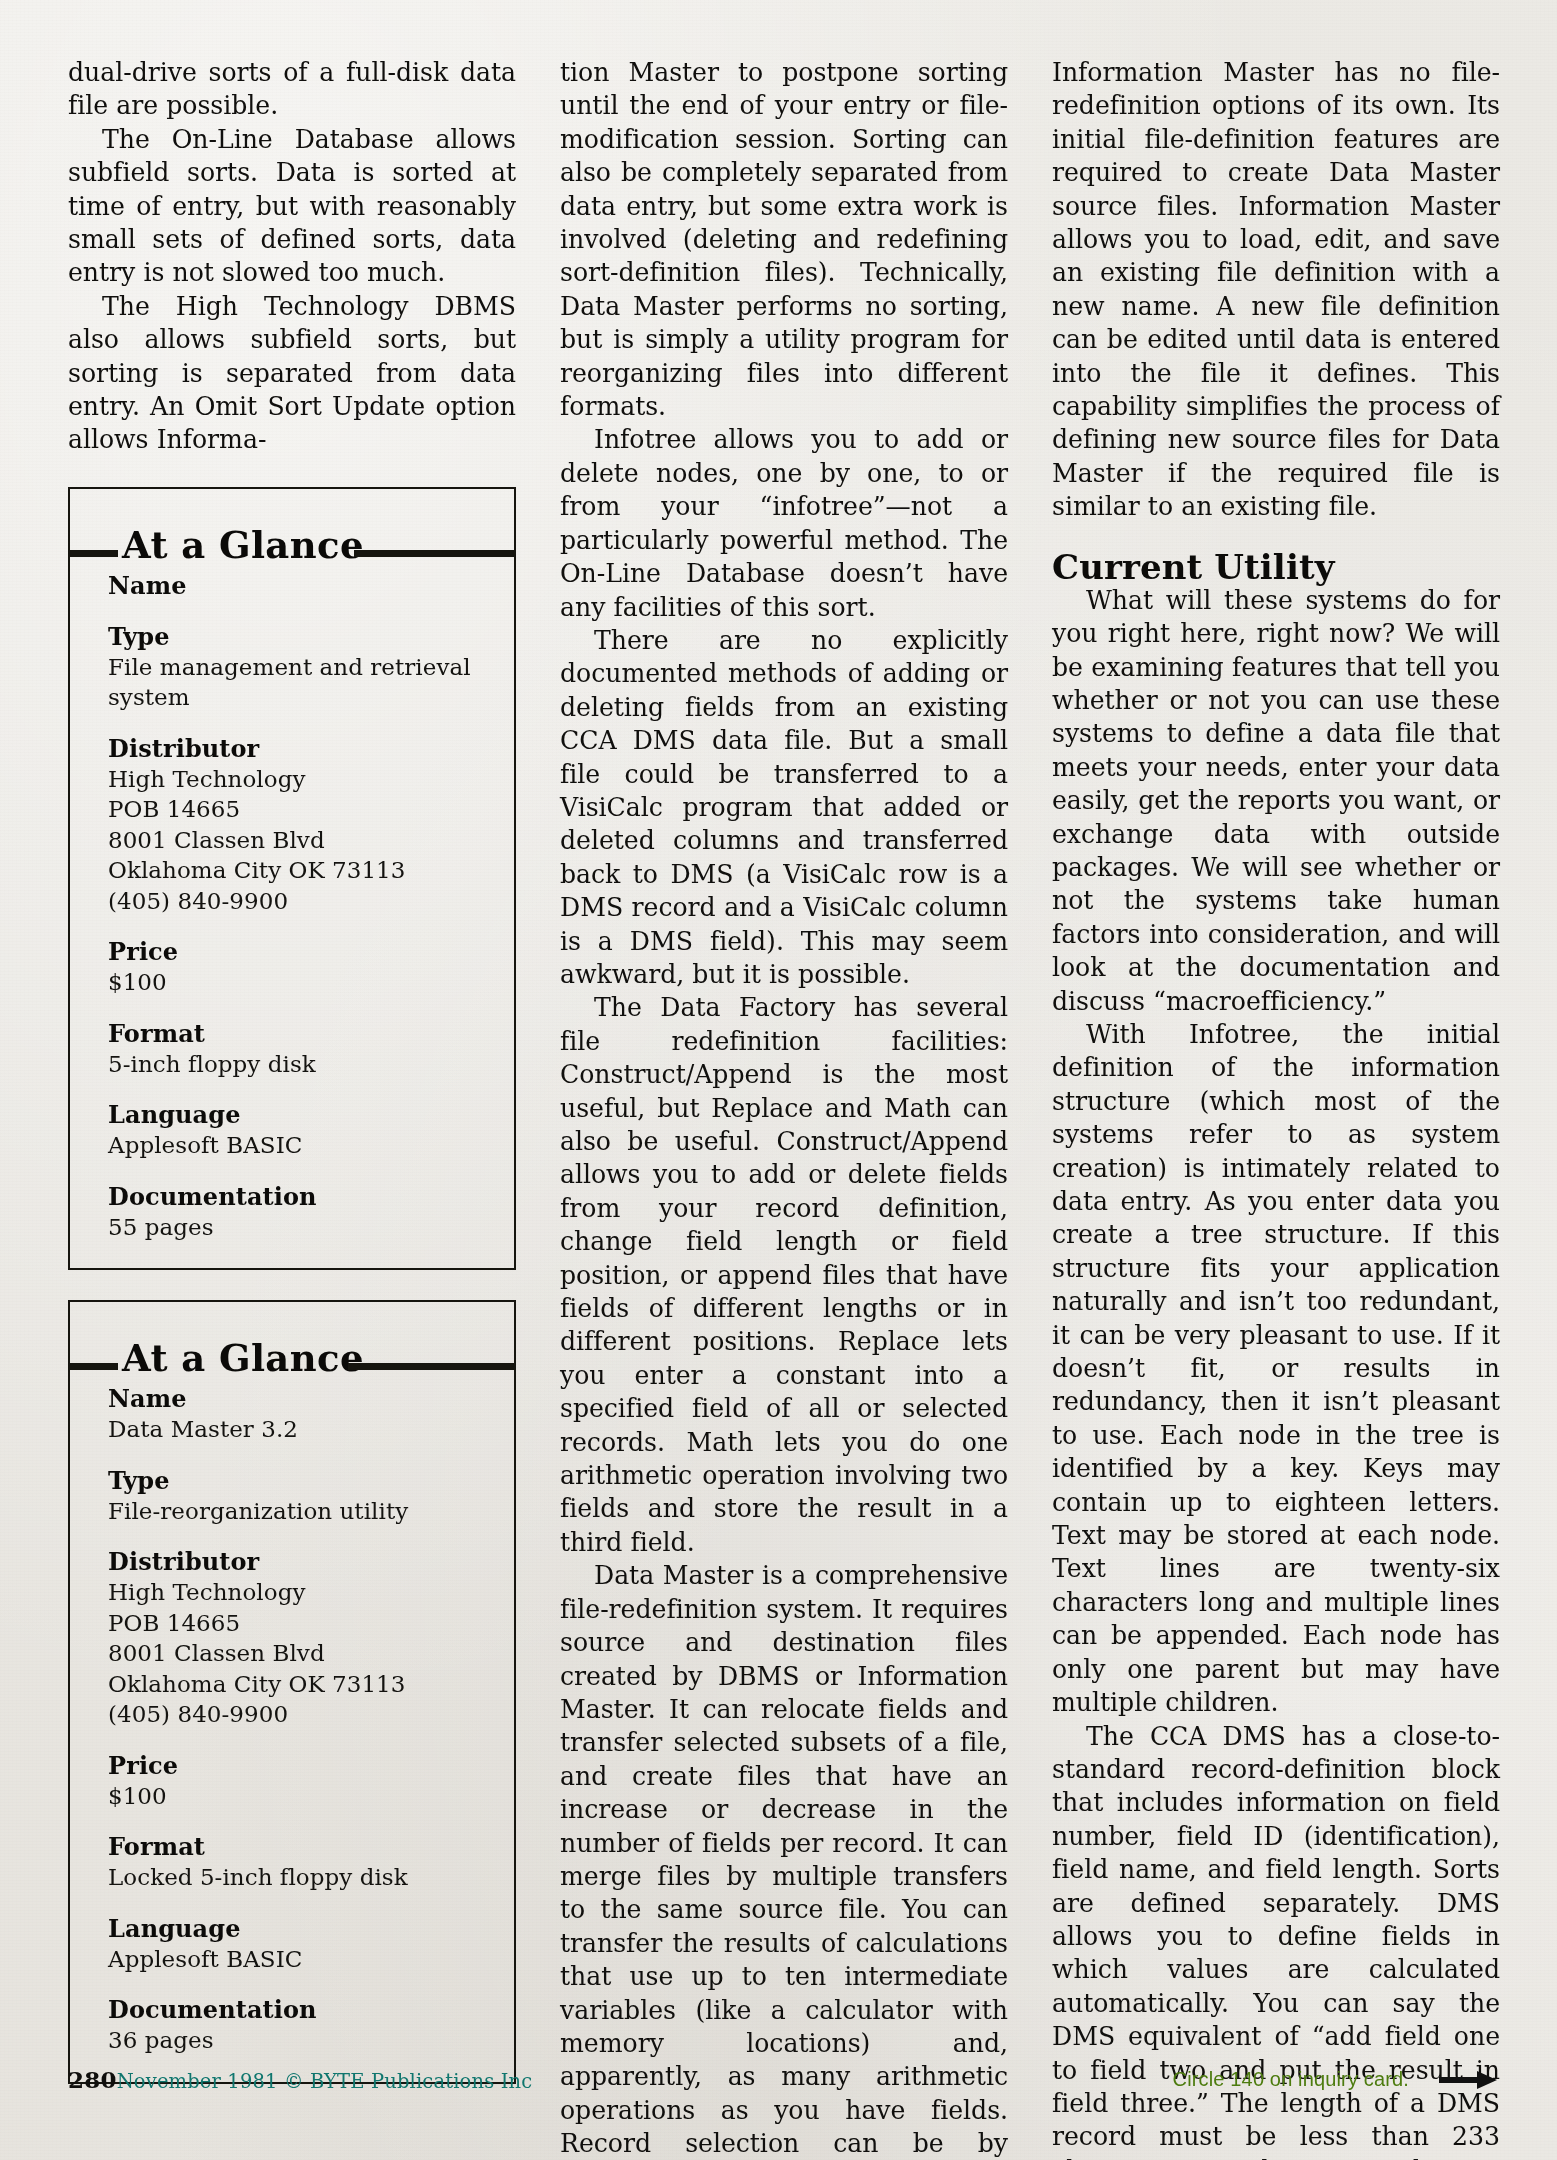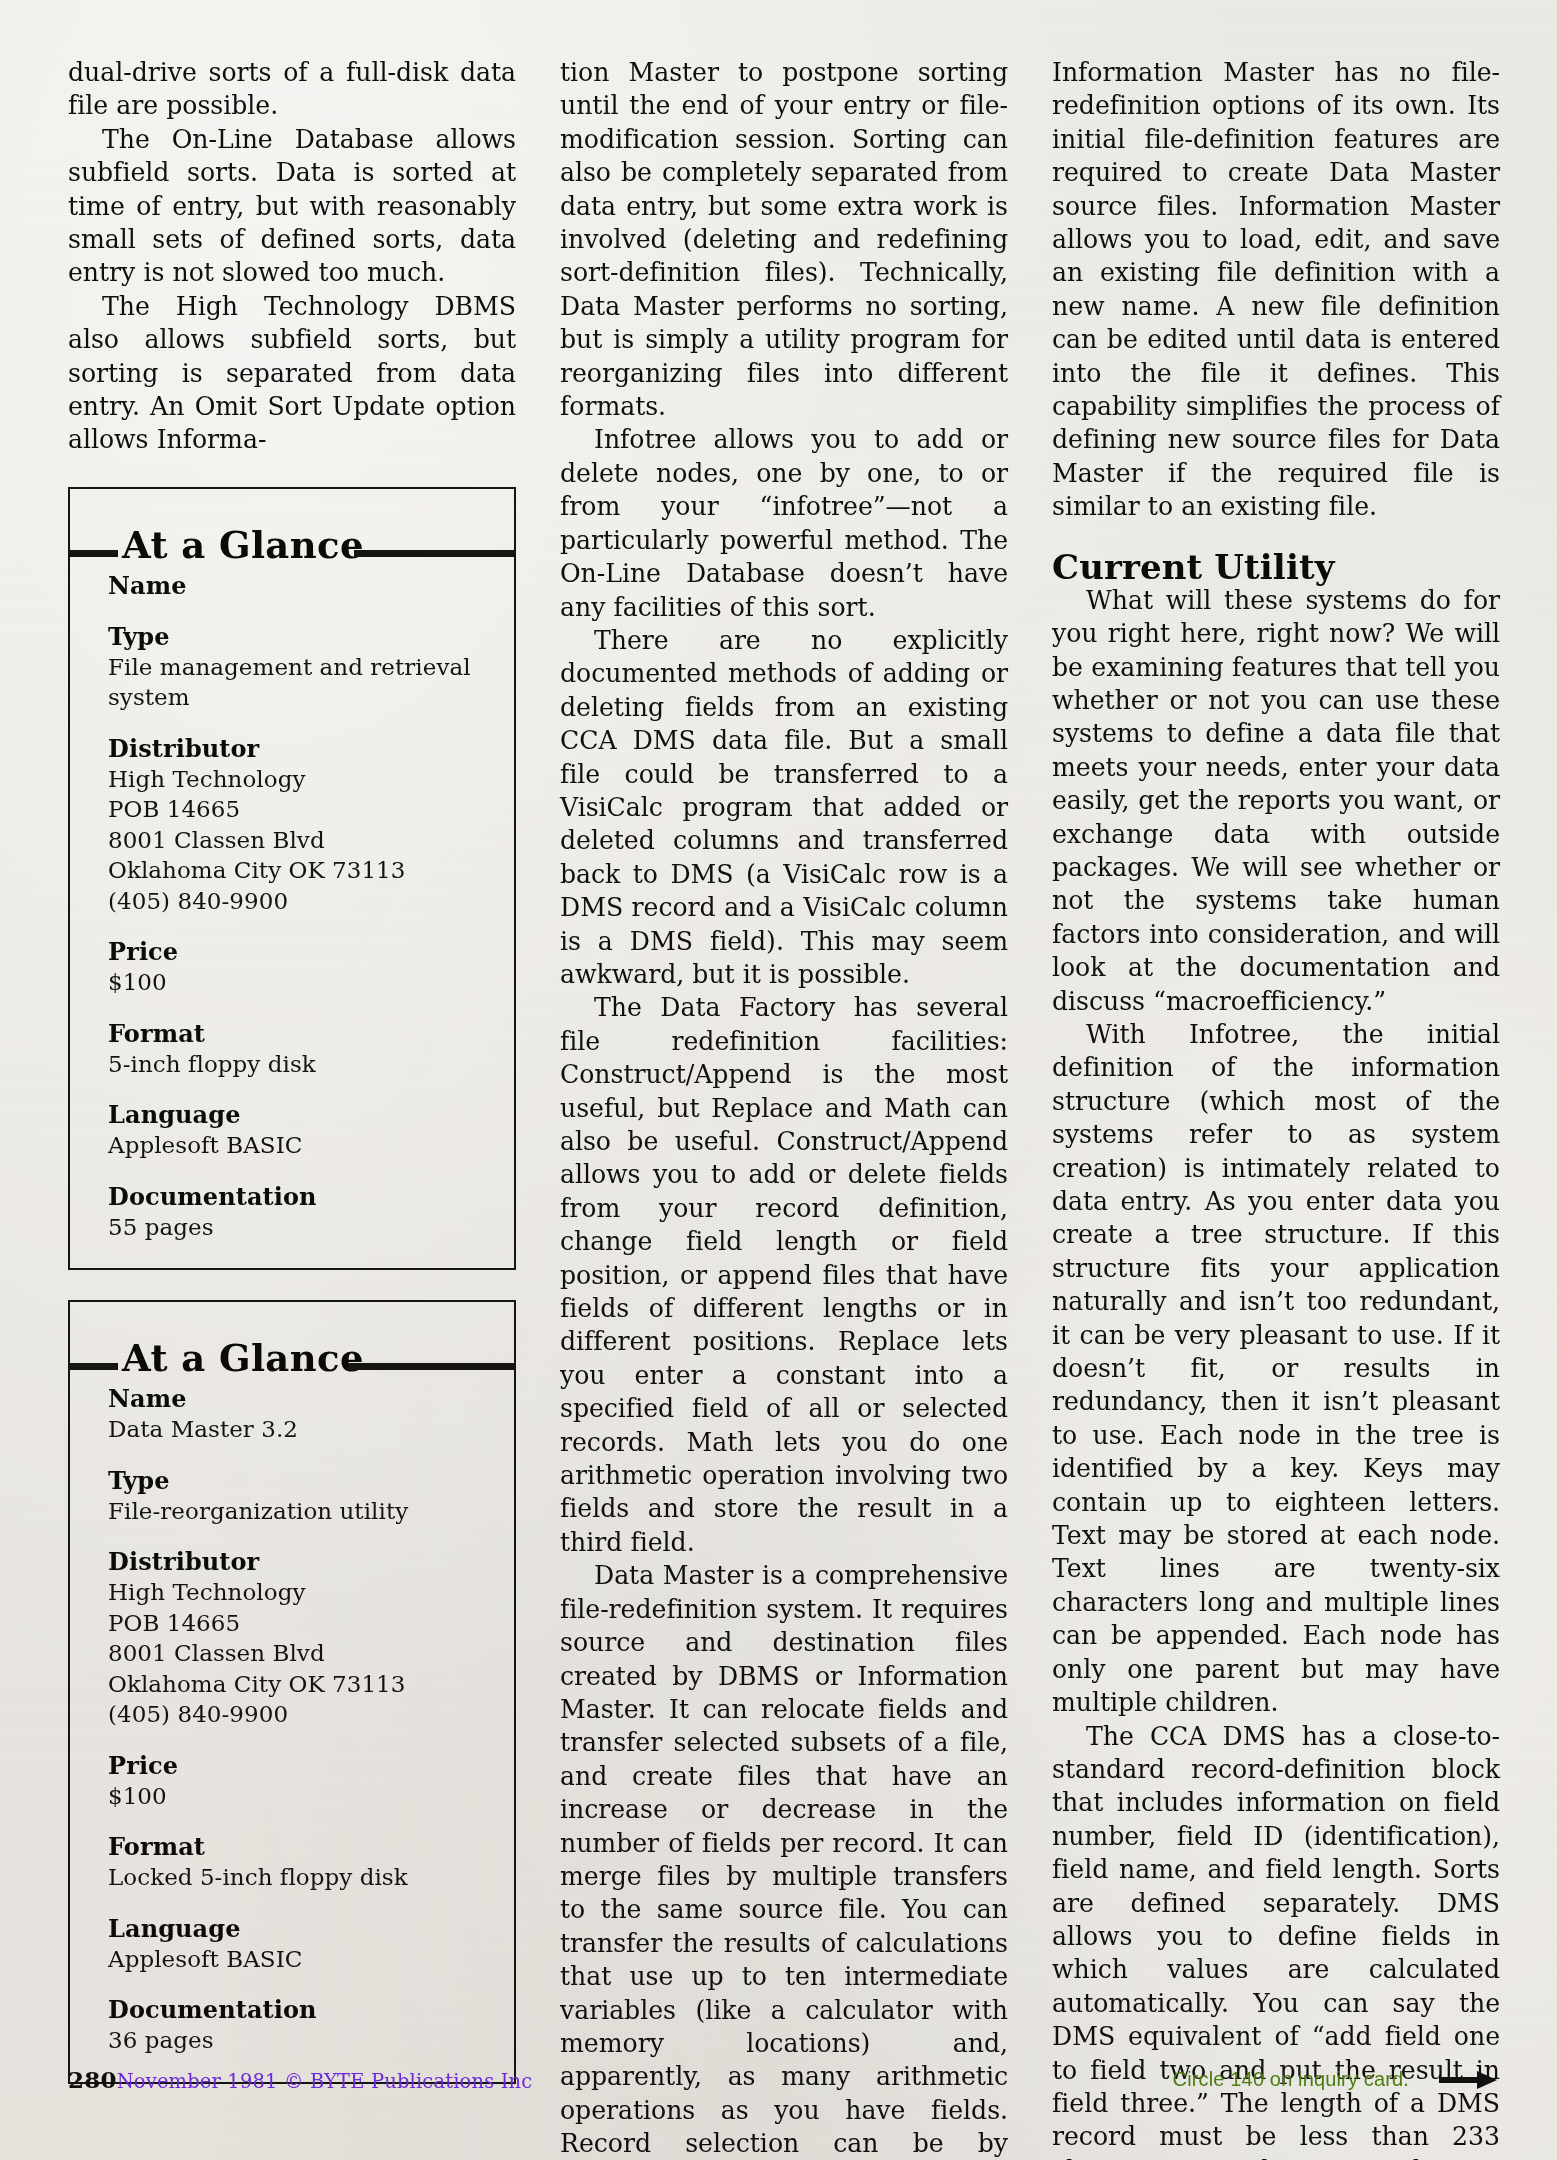--- a/index.html
+++ b/index.html
@@ -152,21 +152,21 @@
     align-items: baseline;
   }
   .page-num {
     font-size: 23px;
     font-weight: bold;
     color: #100f0d;
     letter-spacing: 0.2px;
   }
   .imprint {
     font-size: 19.5px;
-    color: #6d28d9;
+    color: #0f766e;
     letter-spacing: 0.15px;
     text-align: center;
   }
   .footer-right {
     position: absolute;
     right: 0;
     top: 2px;
     display: flex;
     align-items: center;
     gap: 30px;

